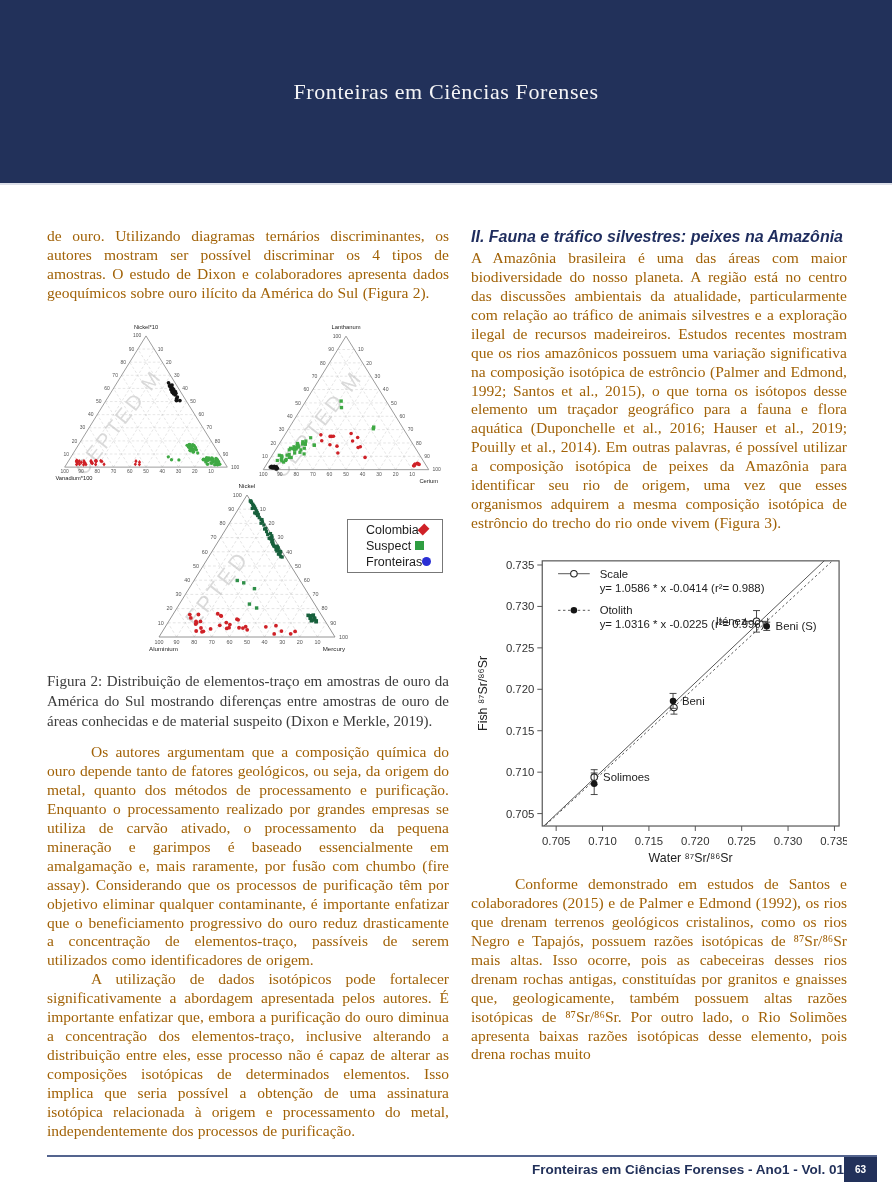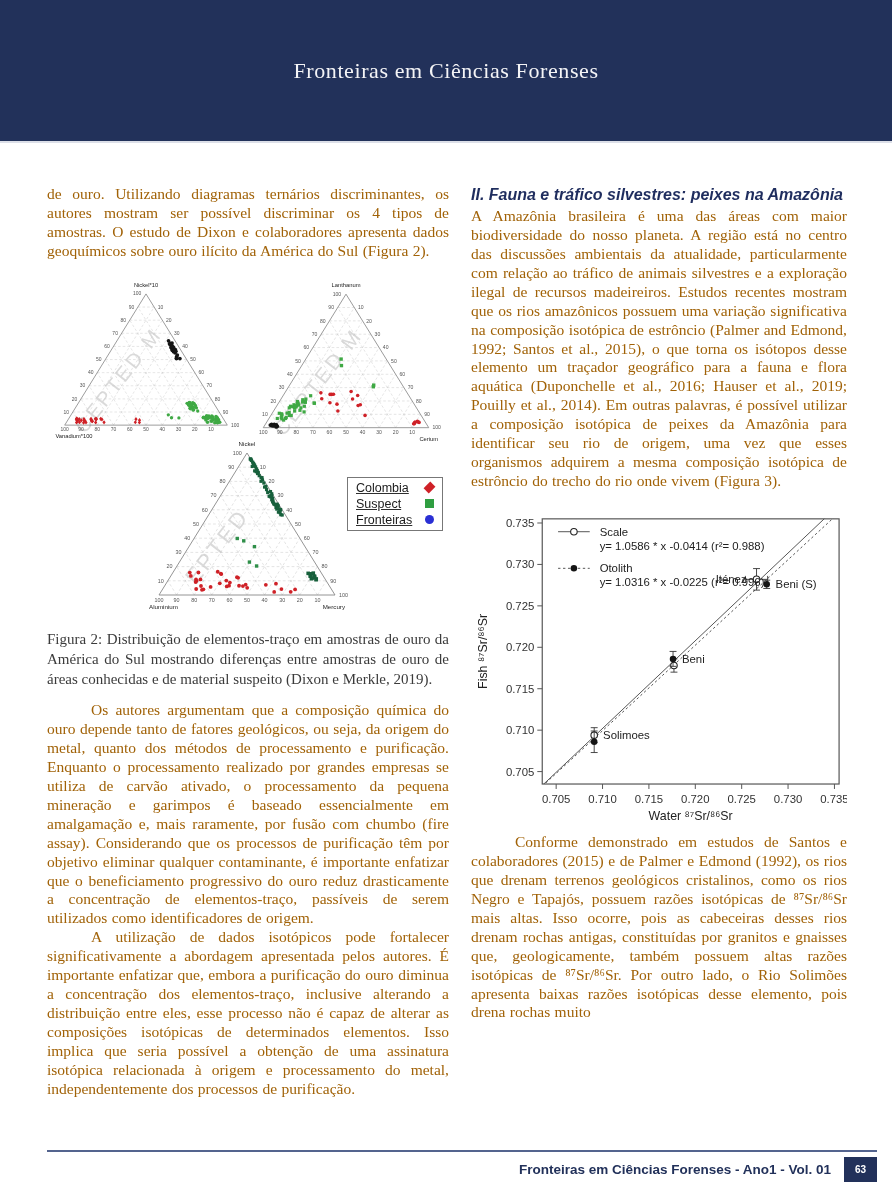--- a/index.html
+++ b/index.html
@@ -2,21 +2,21 @@
 <html><head>
 <meta charset="utf-8">
 <style>
   html,body{margin:0;padding:0;}
   body{
     width:892px;height:1190px;position:relative;background:#ffffff;
     font-family:"Liberation Serif","DejaVu Serif",serif;color:#2e2e2e;overflow:hidden;
   }
   
   .header{
-    height:143px;background:#22315a;display:flex;align-items:center;justify-content:center;
+    height:185px;background:#22315a;display:flex;align-items:center;justify-content:center;
     border-bottom:2px solid #dcdfe8;box-sizing:border-box;
   }
   .header-title{
     color:#f4f4f6;font-size:22px;letter-spacing:.6px;font-weight:400;
     font-family:"Liberation Serif","DejaVu Serif",serif;
   }
   
   .main{display:flex;gap:22px;padding:42px 45px 0 47px;box-sizing:border-box;}
   .col-left{width:402px;flex:0 0 402px;}
   .col-right{flex:1 1 auto;min-width:0;}
@@ -35,37 +35,36 @@
   }
   
   .fig2{position:relative;width:100%;height:342px;margin:20px 0 6px 0;}
   .tern{position:absolute;}
   .tern svg{width:100%;height:100%;display:block;}
   .tern1{left:6px;top:0;width:186px;height:170px;}
   .tern2{left:198px;top:0;width:202px;height:173px;}
   .tern3{left:92px;top:158px;width:216px;height:184px;}
   .t-legend{
     position:absolute;left:300px;top:196px;width:96px;background:#fff;
-    border:1.5px solid #777;padding:2px 8px;box-sizing:border-box;
+    border:1.5px solid #777;padding:2px 18px;box-sizing:border-box;
     font-family:"Liberation Sans","DejaVu Sans",sans-serif;
-    text-decoration:underline;
   }
   .t-legend-row{display:flex;align-items:center;justify-content:space-between;height:16px;}
   .t-legend-label{font-size:12.5px;color:#1c1c1c;}
   .sym{width:9px;height:9px;display:inline-block;background:var(--c,#000);flex:0 0 auto;}
   .sym.diamond{transform:rotate(45deg) scale(.82,1.05);}
   .sym.circle{border-radius:50%;}
   
   .fig3{width:100%;margin:14px 0 2px 0;}
   .fig3 svg{width:100%;height:auto;display:block;}
   
   .footer{
     position:absolute;left:47px;right:15px;bottom:8px;
-    border-top:2px solid #54648e;padding-top:5px;
-    display:flex;align-items:center;justify-content:flex-end;gap:13px;
+    border-top:2px solid #54648e;
+    display:flex;align-items:center;justify-content:flex-end;gap:0;
     font-family:"Liberation Sans","DejaVu Sans",sans-serif;
   }
   .footer-text{color:#22315a;font-size:13.5px;font-weight:bold;}
   .page-badge{
     width:33px;height:25px;background:#22315a;color:#fff;display:flex;
     align-items:center;justify-content:center;font-size:10px;font-weight:bold;
   }
 </style>
 </head>
 <body>

